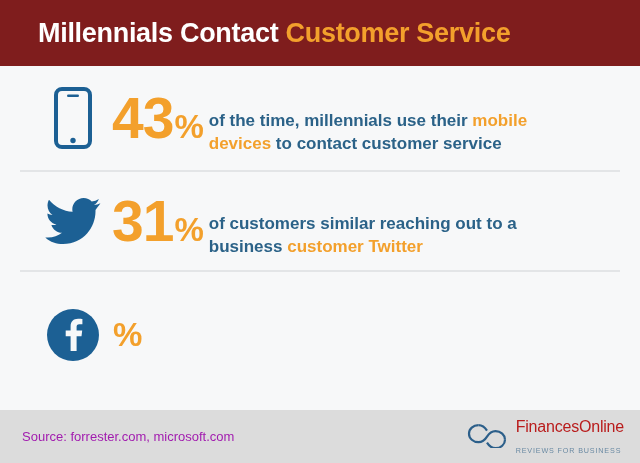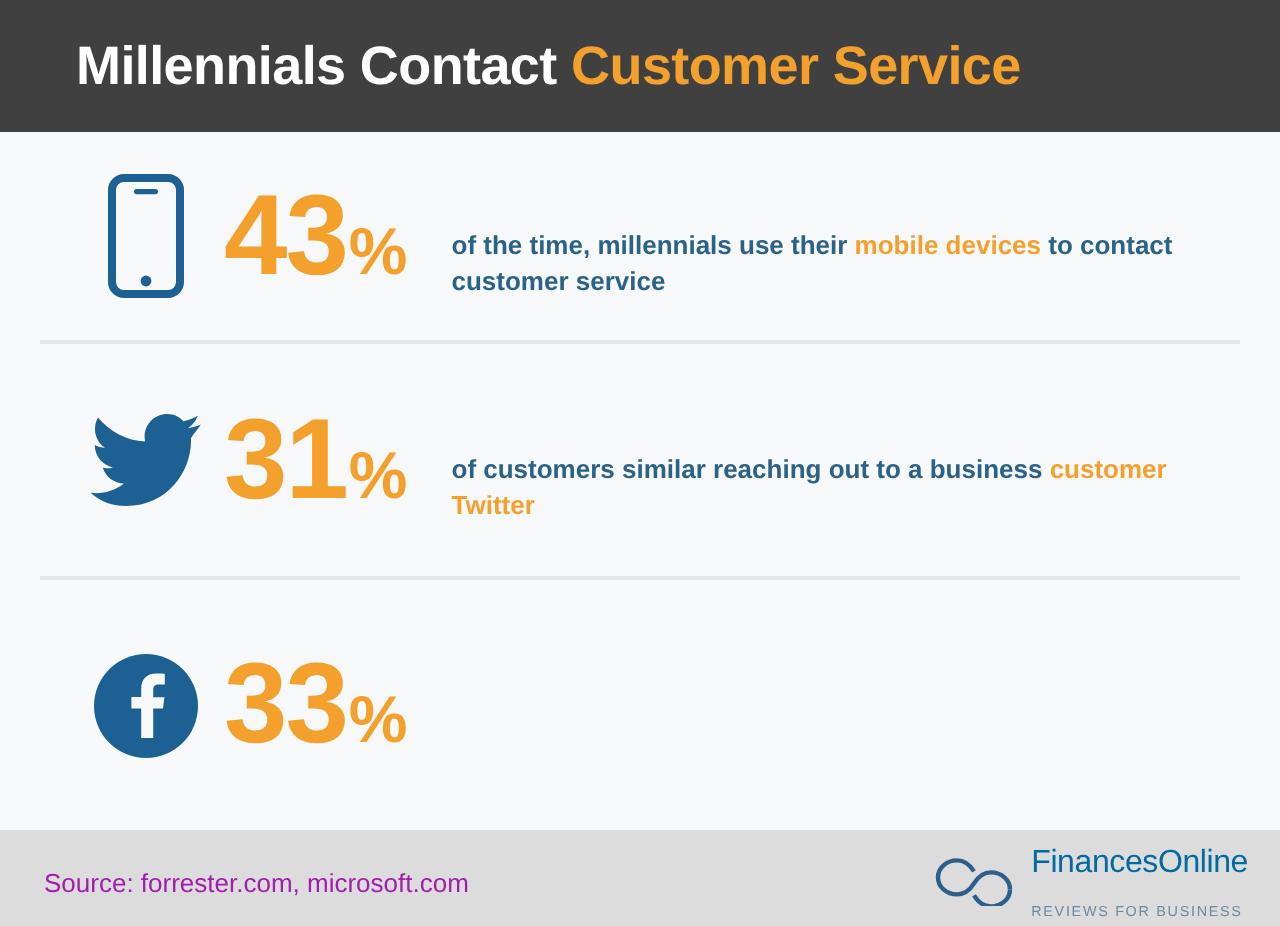--- a/index.html
+++ b/index.html
@@ -19,21 +19,21 @@
     height: 463px;
     background: #f7f8f9;
     box-sizing: border-box;
     display: flex;
     flex-direction: column;
   }
 
   
   .header {
     height: 66px;
-    background: #404040;
+    background: #7f1d1d;
     display: flex;
     align-items: center;
     padding-left: 38px;
     box-sizing: border-box;
     flex: 0 0 auto;
   }
   .header-title {
     font-size: 27px;
     font-weight: bold;
     color: #ffffff;
@@ -53,21 +53,21 @@
     display: flex;
     flex-direction: column;
   }
   .stat-row {
     display: flex;
     align-items: center;
     box-sizing: border-box;
     padding-left: 14px;
   }
   .stat-row.row-1 { height: 104px; }
-  .stat-row.row-2 { height: 116px; }
+  .stat-row.row-2 { height: 98px; }
   .stat-row.row-3 { height: 125px; }
 
   .divider {
     height: 2px;
     background: #e3e5e7;
     width: 100%;
     flex: 0 0 auto;
   }
 
   .icon-cell {
@@ -76,38 +76,38 @@
     display: flex;
     align-items: center;
     justify-content: center;
   }
 
   .pct-cell {
     flex: 0 0 auto;
     display: flex;
     align-items: baseline;
     color: #f3a02c;
-    margin-right: 22px;
+    margin-right: 5px;
   }
   .pct-number {
     font-size: 57px;
     font-weight: bold;
     line-height: 1;
     letter-spacing: -1px;
   }
   .pct-sign {
     font-size: 33px;
     font-weight: bold;
     line-height: 1;
     margin-left: 1px;
   }
 
   .text-cell {
     flex: 1 1 auto;
-    font-size: 13px;
+    font-size: 17px;
     font-weight: bold;
     color: #2b6288;
     line-height: 1.38;
     max-width: 380px;
     margin-top: 28px;
   }
   .text-cell .hl {
     color: #f3a02c;
   }
 
@@ -134,21 +134,21 @@
   .logo-mark {
     display: block;
   }
   .logo-words {
     display: flex;
     flex-direction: column;
     line-height: 1;
   }
   .logo-name {
     font-size: 16px;
-    color: #0369a1;
+    color: #b91c1c;
     letter-spacing: -0.2px;
   }
   .logo-tagline {
     font-size: 7.2px;
     color: #6a8aa3;
     letter-spacing: 0.85px;
     margin-top: 12px;
   }
 </style>
 </head>
@@ -201,21 +201,20 @@
     <div class="divider"></div>
 
     <div class="stat-row row-3">
       <div class="icon-cell">
         <svg width="52" height="52" viewBox="0 0 52 52" aria-hidden="true">
           <circle cx="26" cy="26" r="26" fill="#1c6094"></circle>
           <path fill="#f7f8f9" d="M29.6 42V27.3h4.9l0.7-5.7h-5.6v-3.6c0-1.6 0.5-2.8 2.8-2.8h3V9.9c-0.5-0.1-2.3-0.2-4.4-0.2-4.4 0-7.4 2.7-7.4 7.6v4.2h-4.9v5.7h4.9V42H29.6z"></path>
         </svg>
       </div>
       <div class="pct-cell">
-        <span class="pct-number">33</span>
         <span class="pct-sign">%</span>
       </div>
     </div>
 
   </div>
 
   <div class="footer">
     <div class="source-text">Source: forrester.com, microsoft.com</div>
     <div class="logo">
       <span class="logo-mark">

